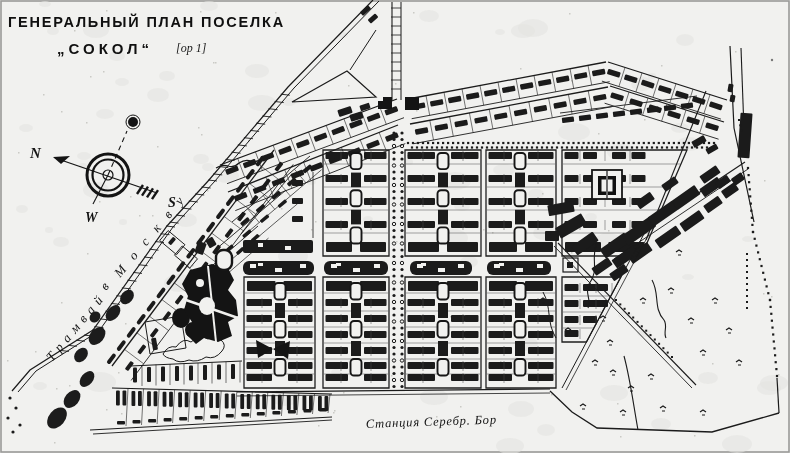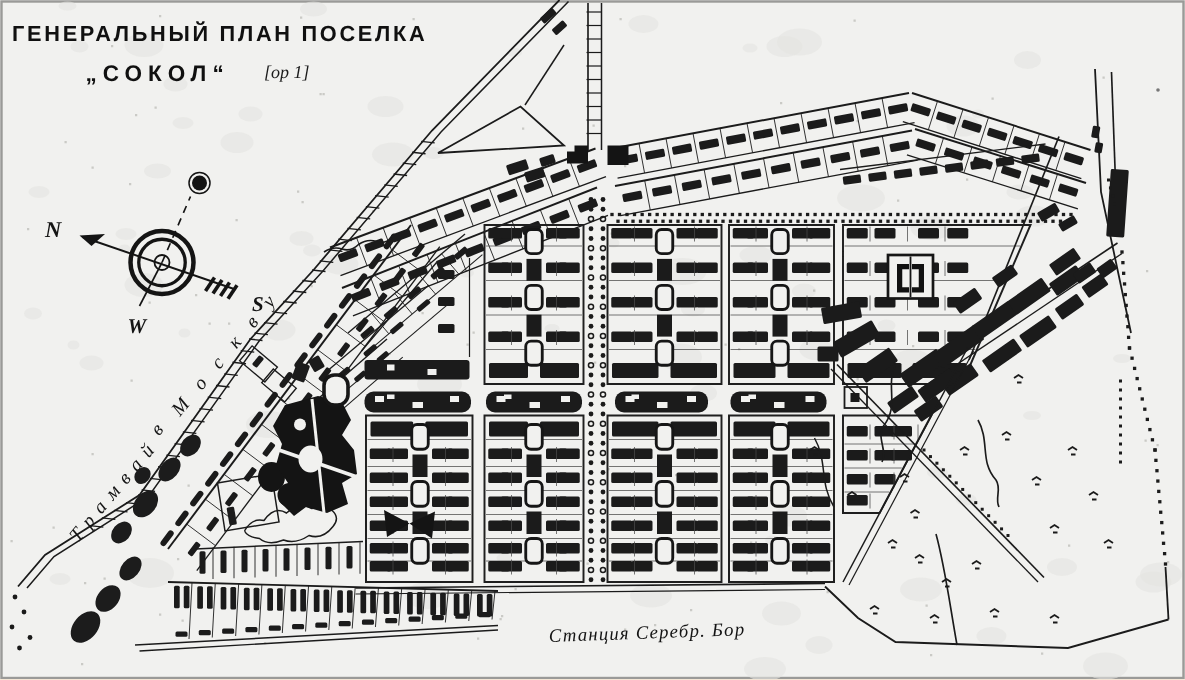--- a/index.html
+++ b/index.html
@@ -1,14 +1,14 @@
 <!DOCTYPE html>
 <html><head><meta charset="utf-8"><style>
 html,body{margin:0;padding:0;}
-.wrap{width:790px;height:453px;position:relative;background:#fdba74;overflow:hidden;}
+.wrap{width:790px;height:453px;position:relative;background:#ec4899;overflow:hidden;}
 text{font-family:"Liberation Sans",sans-serif;}
 </style></head><body>
 <div class="wrap">
 <svg width="790" height="453" viewBox="0 0 790 453" xmlns="http://www.w3.org/2000/svg">
 
 <rect x="0" y="0" width="790" height="453" fill="#f1f1ef"></rect>
 
 <rect x="1" y="1" width="788" height="451" fill="none" stroke="#9a9a98" stroke-width="1.6"></rect>
 
 <g>

